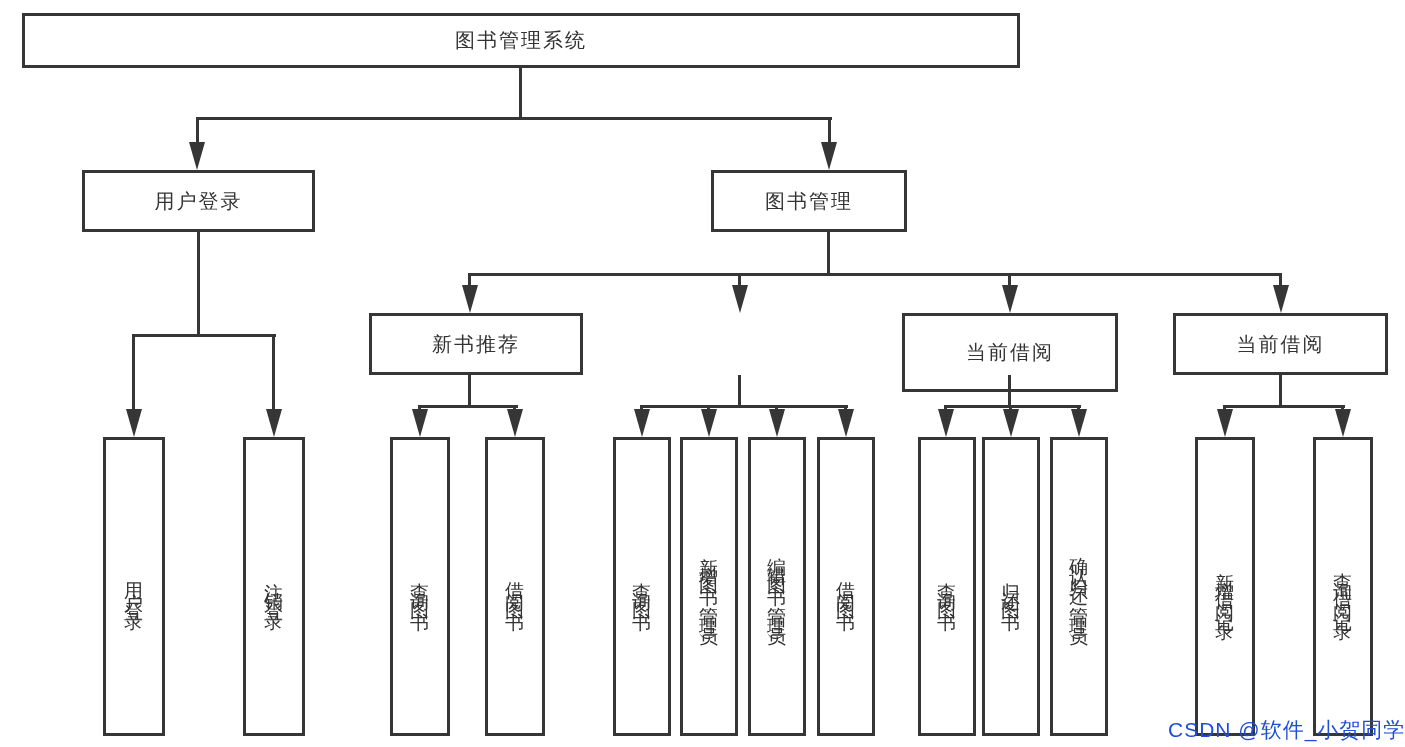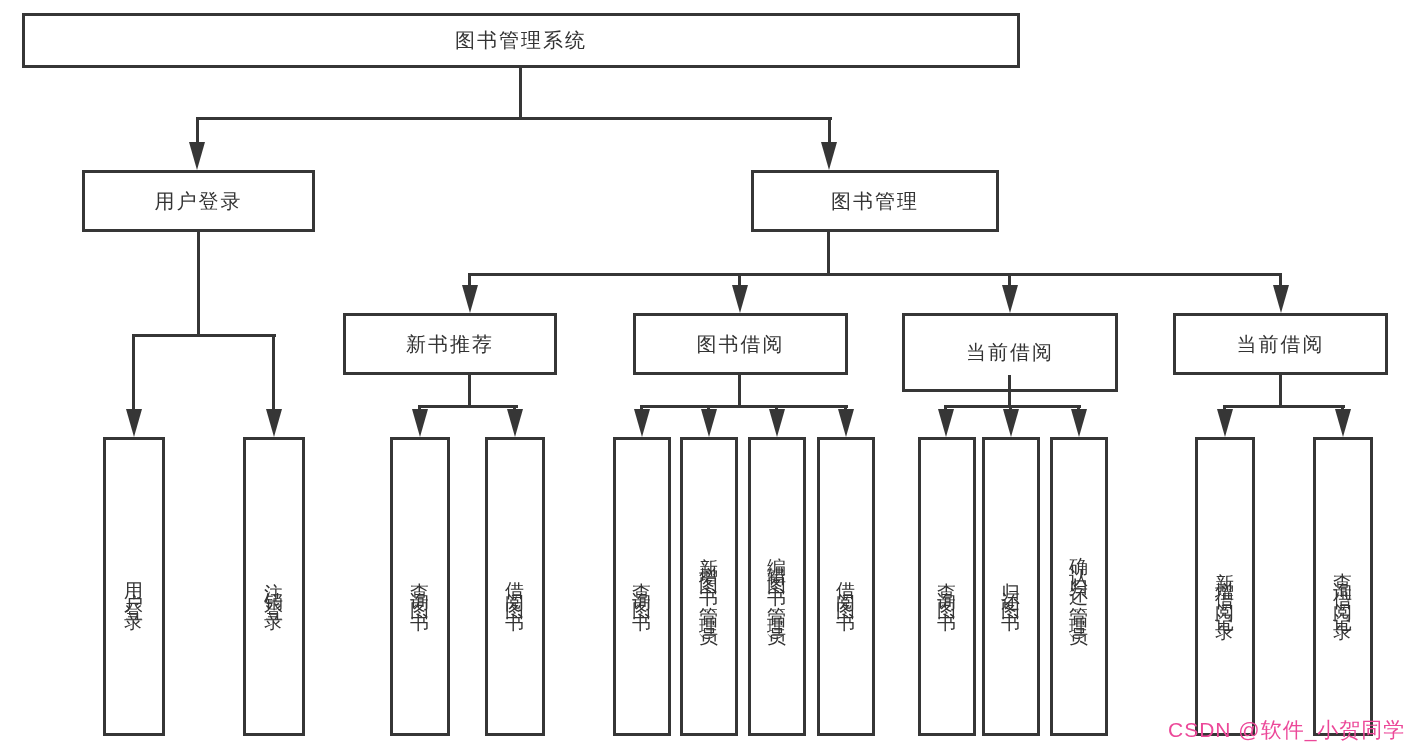--- a/index.html
+++ b/index.html
@@ -7,21 +7,21 @@
           font-family:"Liberation Sans","DejaVu Sans",sans-serif;}
   .box{position:absolute;border:3px solid #363636;background:#ffffff;box-sizing:border-box;
        display:flex;align-items:center;justify-content:center;color:#333333;}
   .h-box{font-size:20px;letter-spacing:2px;}
   .v-box{writing-mode:vertical-rl;text-orientation:mixed;font-size:19px;letter-spacing:10px;line-height:1;}
   .v-box span{display:block;}
   .line{position:absolute;background:#363636;}
   .arrow{position:absolute;width:0;height:0;
          border-left:8px solid transparent;border-right:8px solid transparent;
          border-top:28px solid #363636;}
-  .watermark{position:absolute;left:1168px;top:716px;font-size:21px;color:#ec4899;
+  .watermark{position:absolute;left:1168px;top:716px;font-size:21px;color:#1d4ed8;
              letter-spacing:1px;z-index:10;white-space:nowrap;}
 </style>
 </head>
 <body>
 
 <div class="canvas">
 
   <div class="box h-box" style="left:22px;top:13px;width:998px;height:55px">
     <span>图书管理系统</span>
   </div>
@@ -29,21 +29,21 @@
   <div class="line" style="left:519px;top:68px;width:3px;height:52px"></div>
   <div class="line" style="left:196px;top:117px;width:636px;height:3px"></div>
   <div class="line" style="left:196px;top:117px;width:3px;height:30px"></div>
   <div class="line" style="left:828px;top:117px;width:3px;height:30px"></div>
   <div class="arrow" style="left:189px;top:142px"></div>
   <div class="arrow" style="left:821px;top:142px"></div>
 
   <div class="box h-box" style="left:82px;top:170px;width:233px;height:62px">
     <span>用户登录</span>
   </div>
-  <div class="box h-box" style="left:751px;top:170px;width:248px;height:62px">
+  <div class="box h-box" style="left:711px;top:170px;width:196px;height:62px">
     <span>图书管理</span>
   </div>
 
   <div class="line" style="left:197px;top:232px;width:3px;height:105px"></div>
   <div class="line" style="left:132px;top:334px;width:144px;height:3px"></div>
   <div class="line" style="left:132px;top:334px;width:3px;height:78px"></div>
   <div class="line" style="left:272px;top:334px;width:3px;height:78px"></div>
   <div class="arrow" style="left:126px;top:409px"></div>
   <div class="arrow" style="left:266px;top:409px"></div>
 
@@ -51,25 +51,22 @@
   <div class="line" style="left:468px;top:273px;width:814px;height:3px"></div>
   <div class="line" style="left:468px;top:273px;width:3px;height:16px"></div>
   <div class="line" style="left:738px;top:273px;width:3px;height:16px"></div>
   <div class="line" style="left:1008px;top:273px;width:3px;height:16px"></div>
   <div class="line" style="left:1279px;top:273px;width:3px;height:16px"></div>
   <div class="arrow" style="left:462px;top:285px"></div>
   <div class="arrow" style="left:732px;top:285px"></div>
   <div class="arrow" style="left:1002px;top:285px"></div>
   <div class="arrow" style="left:1273px;top:285px"></div>
 
-  <div class="box h-box" style="left:343px;top:313px;width:214px;height:62px">
+  <div class="box h-box" style="left:369px;top:313px;width:214px;height:62px">
     <span>新书推荐</span>
-  </div>
-  <div class="box h-box" style="left:633px;top:313px;width:215px;height:62px">
-    <span>图书借阅</span>
   </div>
   <div class="box h-box" style="left:902px;top:313px;width:216px;height:79px">
     <span>当前借阅</span>
   </div>
   <div class="box h-box" style="left:1173px;top:313px;width:215px;height:62px">
     <span>当前借阅</span>
   </div>
 
   <div class="line" style="left:468px;top:375px;width:3px;height:33px"></div>
   <div class="line" style="left:418px;top:405px;width:100px;height:3px"></div>

